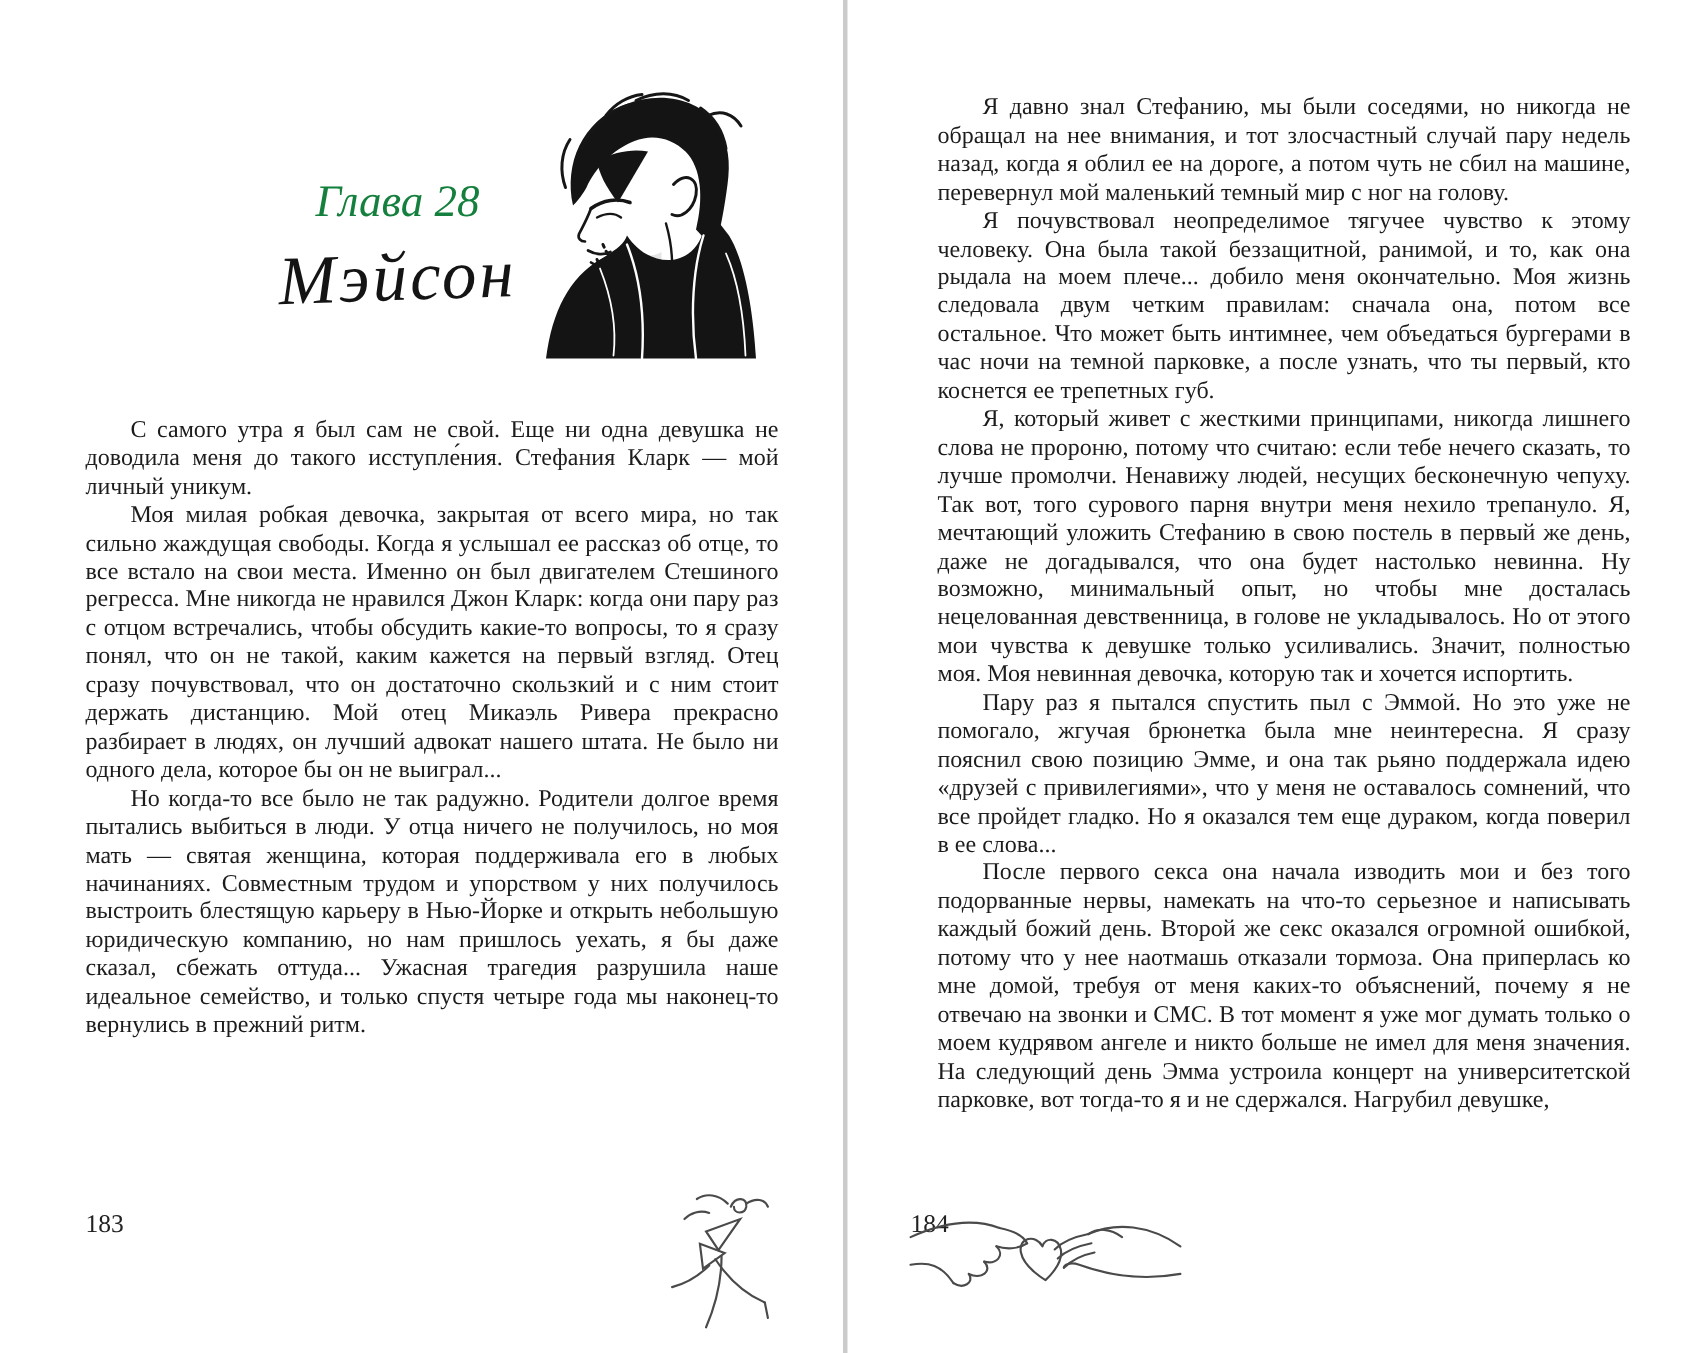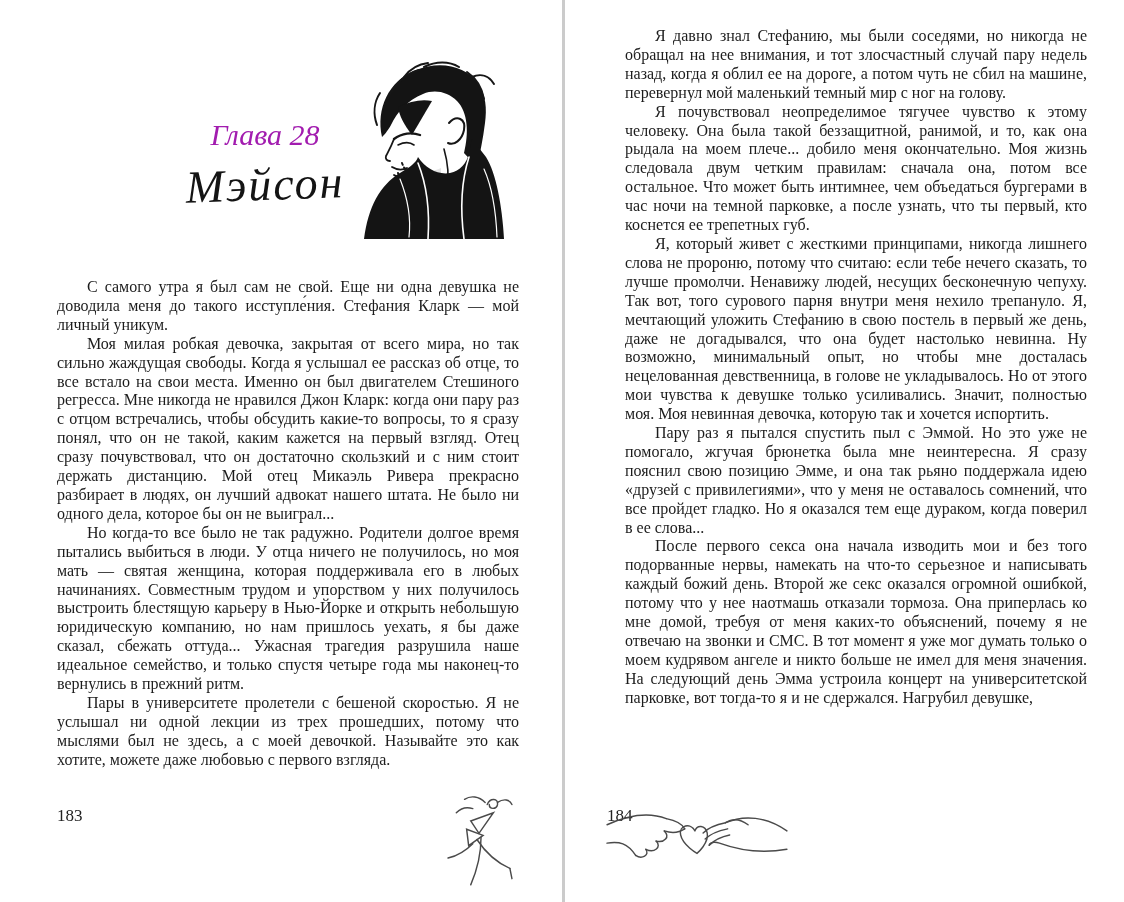--- a/index.html
+++ b/index.html
@@ -11,33 +11,33 @@
     color:#1c1c1c;
     overflow:hidden;
   }
   .page{position:absolute;top:0;height:902px;}
   .page-left{left:0;width:562px;}
   .page-right{left:565px;width:559px;}
   .divider{position:absolute;left:562px;top:0;width:3px;height:902px;background:#cbcbcb;}
 
   .chapter-header{position:relative;height:278px;}
   .chapter-titles{position:absolute;left:100px;top:118px;width:330px;text-align:center;}
-  .chapter-label{font-style:italic;font-size:30px;line-height:34px;color:#a21caf;}
+  .chapter-label{font-style:italic;font-size:30px;line-height:34px;color:#15803d;}
   .chapter-name{
     font-style:italic;font-size:46px;line-height:50px;margin-top:8px;
     letter-spacing:2px;transform:rotate(-2deg);color:#141414;
   }
   .portrait{position:absolute;left:352px;top:56px;width:156px;height:184px;}
   .portrait svg{width:100%;height:100%;}
 
   .body-text{
     font-size:16px;line-height:18.9px;text-align:justify;
   }
   .page-left .body-text{margin-left:57px;width:462px;font-family:Liberation Serif, serif;}
-  .page-right .body-text{padding-top:27px;margin-left:60px;width:462px;}
+  .page-right .body-text{padding-top:63px;margin-left:60px;width:462px;}
   .body-text p{margin:0;text-indent:30px;}
 
   .page-number{
     position:absolute;top:806px;text-align:left;
     font-size:17px;color:#222;
   }
   .page-left .page-number{left:57px;width:462px;}
   .page-right .page-number{left:42px;width:462px;}
 
   .sketch{position:absolute;}
@@ -97,21 +97,20 @@
             <path stroke="#ffffff" stroke-width="1.2" d="M132,112 C140,130 144,156 145,180"></path>
           </g>
         </svg>
       </div>
     </div>
 
     <div class="body-text">
       <p>С самого утра я был сам не свой. Еще ни одна девушка не доводила меня до такого исступле́ния. Стефания Кларк — мой личный уникум.</p>
       <p>Моя милая робкая девочка, закрытая от всего мира, но так сильно жаждущая свободы. Когда я услышал ее рассказ об отце, то все встало на свои места. Именно он был двигателем Стешиного регресса. Мне никогда не нравился Джон Кларк: когда они пару раз с отцом встречались, чтобы обсудить какие-то вопросы, то я сразу понял, что он не такой, каким кажется на первый взгляд. Отец сразу почувствовал, что он достаточно скользкий и с ним стоит держать дистанцию. Мой отец Микаэль Ривера прекрасно разбирает в людях, он лучший адвокат нашего штата. Не было ни одного дела, которое бы он не выиграл...</p>
       <p>Но когда-то все было не так радужно. Родители долгое время пытались выбиться в люди. У отца ничего не получилось, но моя мать — святая женщина, которая поддерживала его в любых начинаниях. Совместным трудом и упорством у них получилось выстроить блестящую карьеру в Нью-Йорке и открыть небольшую юридическую компанию, но нам пришлось уехать, я бы даже сказал, сбежать оттуда... Ужасная трагедия разрушила наше идеальное семейство, и только спустя четыре года мы наконец-то вернулись в прежний ритм.</p>
-      <p>Пары в университете пролетели с бешеной скоростью. Я не услышал ни одной лекции из трех прошедших, потому что мыслями был не здесь, а с моей девочкой. Называйте это как хотите, можете даже любовью с первого взгляда.</p>
     </div>
 
     <div class="page-number">183</div>
 
     <div class="sketch sketch-dancer">
       <svg viewBox="0 0 66 95" xmlns="http://www.w3.org/2000/svg">
         <g fill="none" stroke="#4a4a4a" stroke-width="1.4" stroke-linecap="round">
           <path d="M40,14 C43,7 51,8 50,14 C49,19 42,19 42,14"></path>
           <path d="M38,12 C32,6 24,5 18,9"></path>
           <path d="M50,12 C56,8 62,9 64,14"></path>

